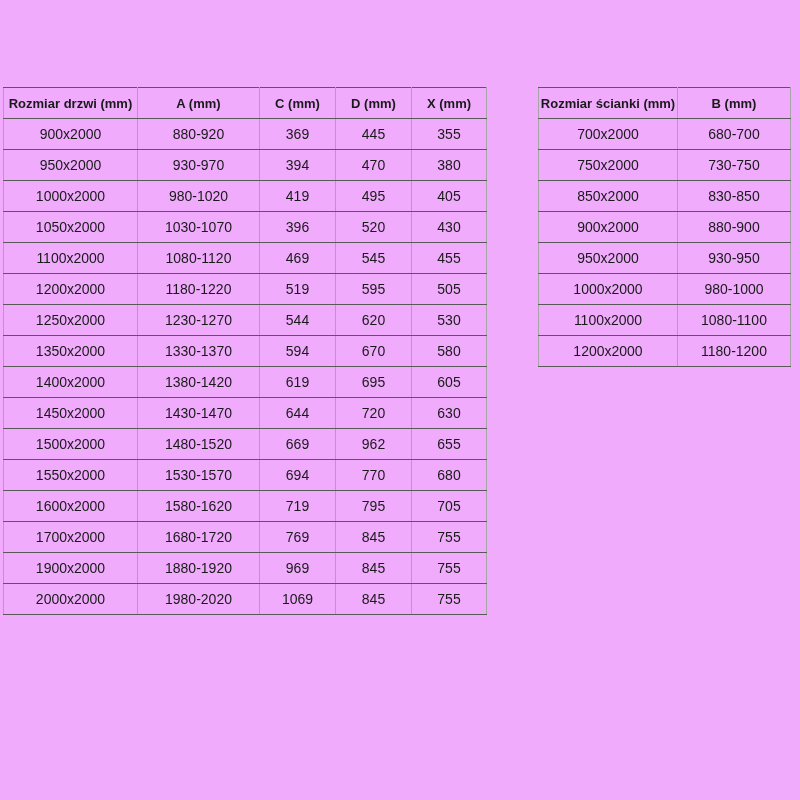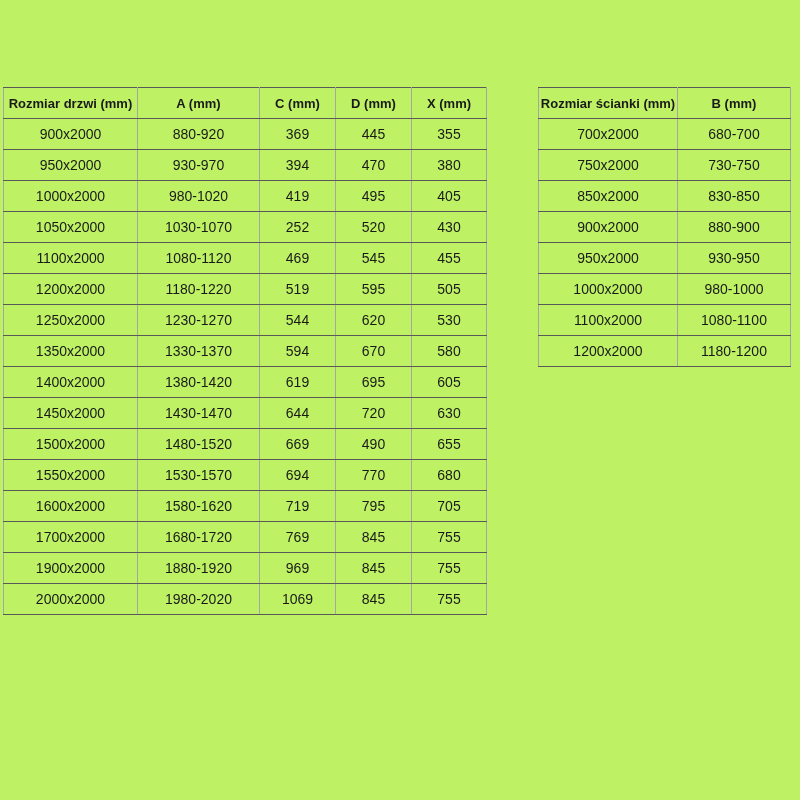--- a/index.html
+++ b/index.html
@@ -5,21 +5,21 @@
   html, body {
     margin: 0;
     padding: 0;
     background: #ffffff;
     font-family: "Liberation Sans", sans-serif;
   }
   .canvas {
     position: relative;
     width: 800px;
     height: 800px;
-    background: #bef264;
+    background: #f0abfc;
     overflow: hidden;
   }
   table.spec-table {
     position: absolute;
     border-collapse: collapse;
     table-layout: fixed;
   }
   table.spec-table th,
   table.spec-table td {
     border: 1px solid #a6a6a6;
@@ -83,21 +83,21 @@
         <tr>
           <td>1000x2000</td>
           <td>980-1020</td>
           <td>419</td>
           <td>495</td>
           <td>405</td>
         </tr>
         <tr>
           <td>1050x2000</td>
           <td>1030-1070</td>
-          <td>252</td>
+          <td>396</td>
           <td>520</td>
           <td>430</td>
         </tr>
         <tr>
           <td>1100x2000</td>
           <td>1080-1120</td>
           <td>469</td>
           <td>545</td>
           <td>455</td>
         </tr>
@@ -133,21 +133,21 @@
           <td>1450x2000</td>
           <td>1430-1470</td>
           <td>644</td>
           <td>720</td>
           <td>630</td>
         </tr>
         <tr>
           <td>1500x2000</td>
           <td>1480-1520</td>
           <td>669</td>
-          <td>490</td>
+          <td>962</td>
           <td>655</td>
         </tr>
         <tr>
           <td>1550x2000</td>
           <td>1530-1570</td>
           <td>694</td>
           <td>770</td>
           <td>680</td>
         </tr>
         <tr>

